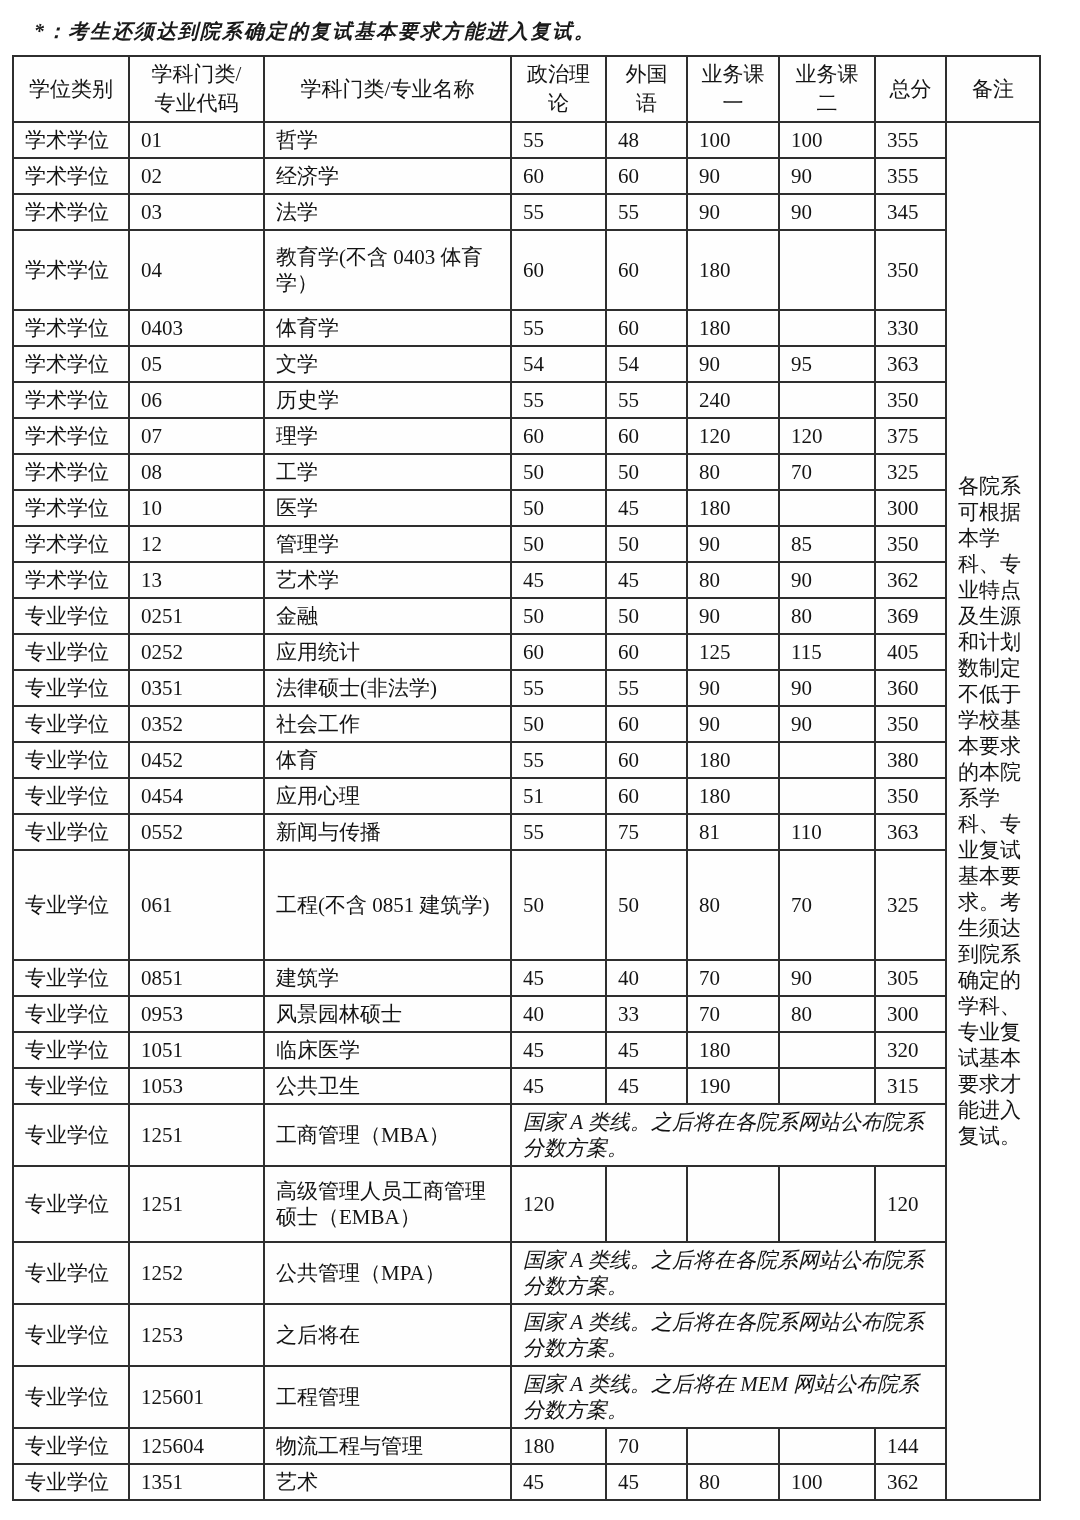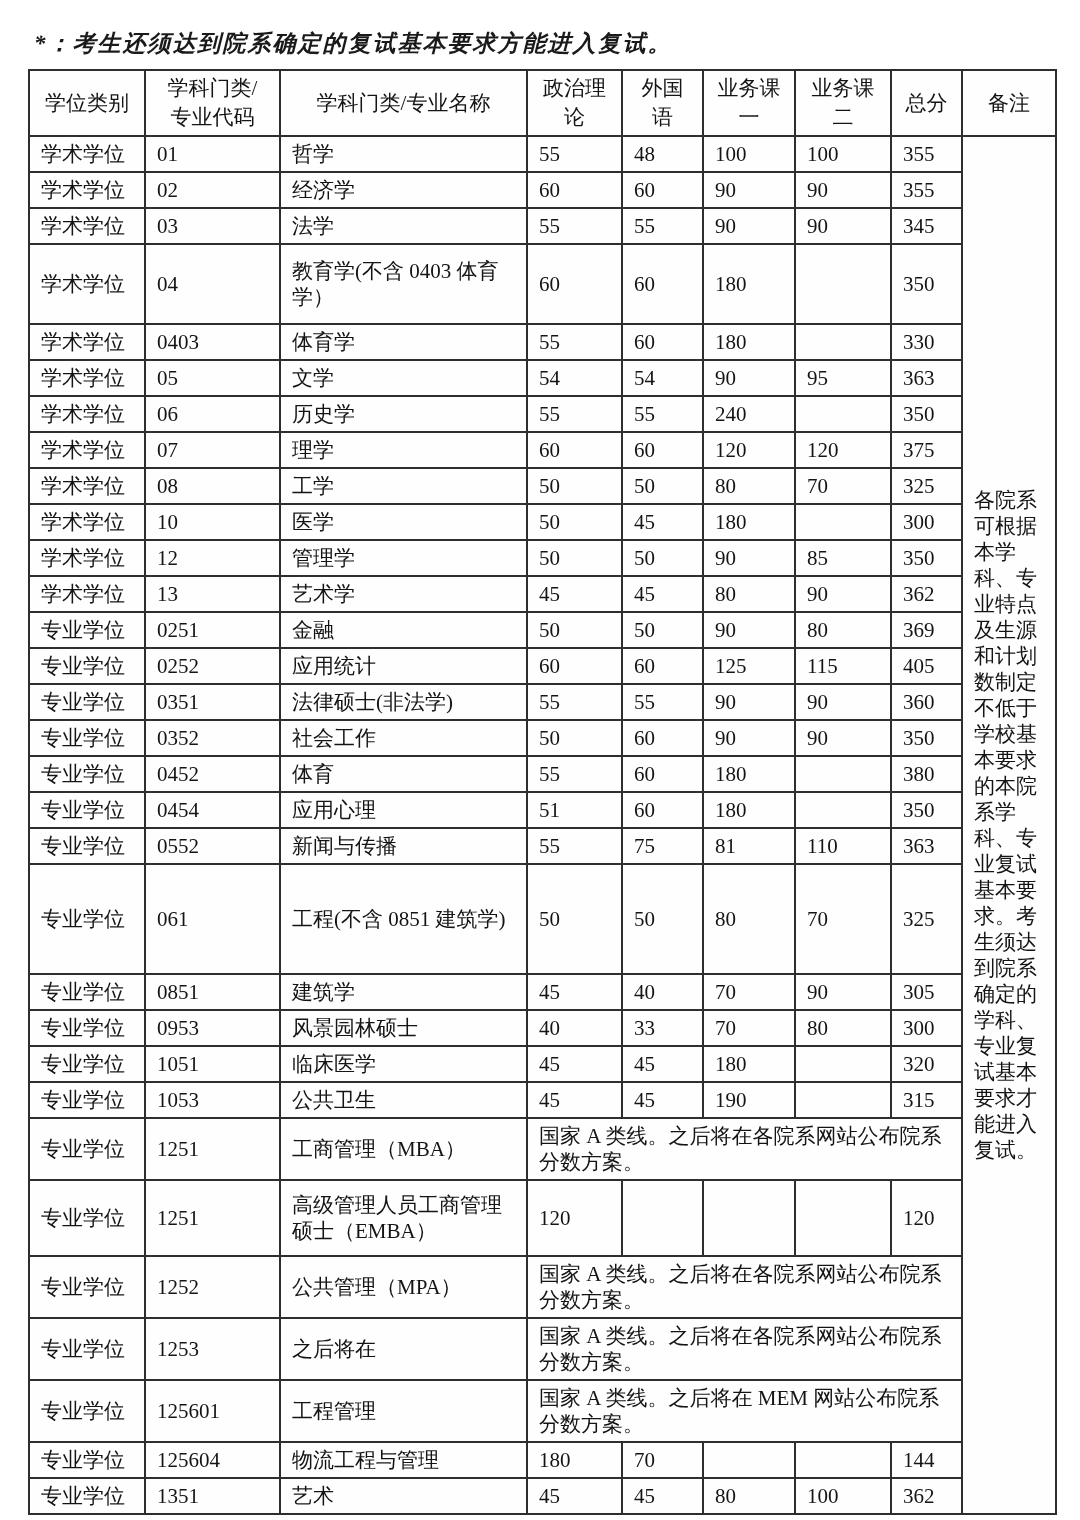--- a/index.html
+++ b/index.html
@@ -10,31 +10,31 @@
   body {
     width: 1080px;
     min-height: 1520px;
     font-family: "Liberation Serif", "DejaVu Serif", serif;
     color: #141414;
   }
   .page {
     padding-top: 12px;
   }
   .note {
-    margin: 16px 0 10px 34px;
-    font-size: 23px;
+    margin: 6px 0 10px 34px;
+    font-size: 20px;
     font-style: italic;
     font-weight: 600;
     letter-spacing: 2px;
     color: #1a1a1a;
   }
   table.scores {
     border-collapse: collapse;
     table-layout: fixed;
-    margin-left: 28px;
+    margin-left: 12px;
     background: #fefefe;
   }
   table.scores th,
   table.scores td {
     border: 2px solid #2e2e2e;
     font-size: 21px;
     overflow: hidden;
   }
   table.scores th {
     font-weight: 400;
@@ -52,20 +52,21 @@
     padding: 4px 8px 4px 11px;
     word-break: break-all;
   }
   td.c-degree { padding-left: 12px; }
   td.c-code   { padding-left: 11px; }
   td.c-name   { padding-left: 8px; }
   td.c-score  { padding-left: 13px; }
   td.c-span {
     line-height: 33px;
     padding: 4px 6px 4px 10px;
+    font-style: italic;
   }
   td.c-remark {
     line-height: 38px;
     padding: 0 11px 0 13px;
     vertical-align: middle;
     word-break: break-all;
   }
   tr[data-idx="3"] td  { height: 70px; }
   tr[data-idx="19"] td { height: 100px; }
   tr[data-idx="25"] td { height: 66px; }

